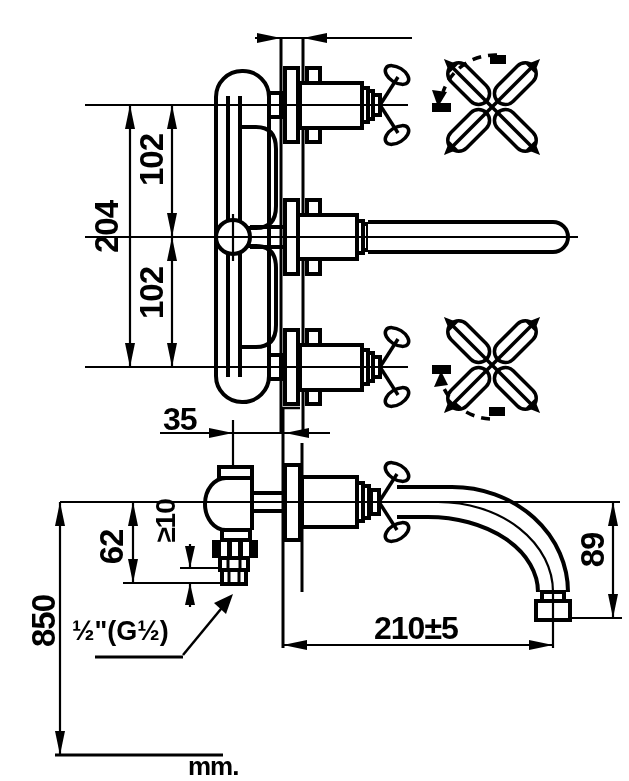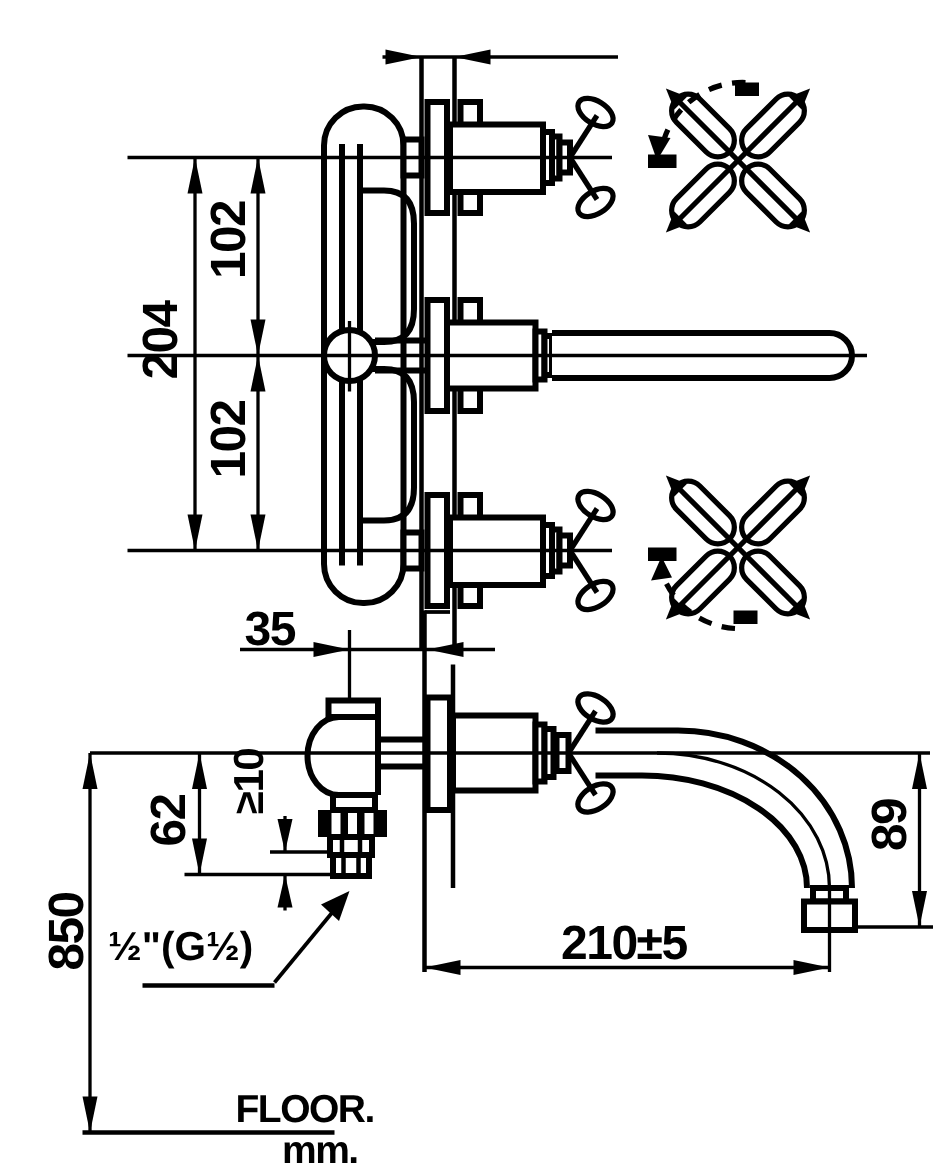--- a/index.html
+++ b/index.html
@@ -254,15 +254,14 @@
 <div class="dim s33 rot" style="left:107px;top:227px;">204</div>
 <div class="dim s33 rot" style="left:152px;top:160px;">102</div>
 <div class="dim s33 rot" style="left:152px;top:293px;">102</div>
 <div class="dim s31" style="left:163px;top:401px;">35</div>
 <div class="dim s33 rot" style="left:112px;top:547px;">62</div>
 <div class="dim s28 rot" style="left:166px;top:521px;">≥10</div>
 <div class="dim s33 rot" style="left:44px;top:621px;">850</div>
 <div class="dim s31" style="left:374px;top:610px;">210±5</div>
 <div class="dim s33 rot" style="left:593px;top:550px;">89</div>
 <div class="dim frac" style="left:72px;top:616px;">½"(G½)</div>
-<div class="dim s27" style="left:157px;top:724px;">FLOOR.</div>
 <div class="dim s27" style="left:188px;top:751px;">mm.</div>
 
 </div>
 </body></html>

